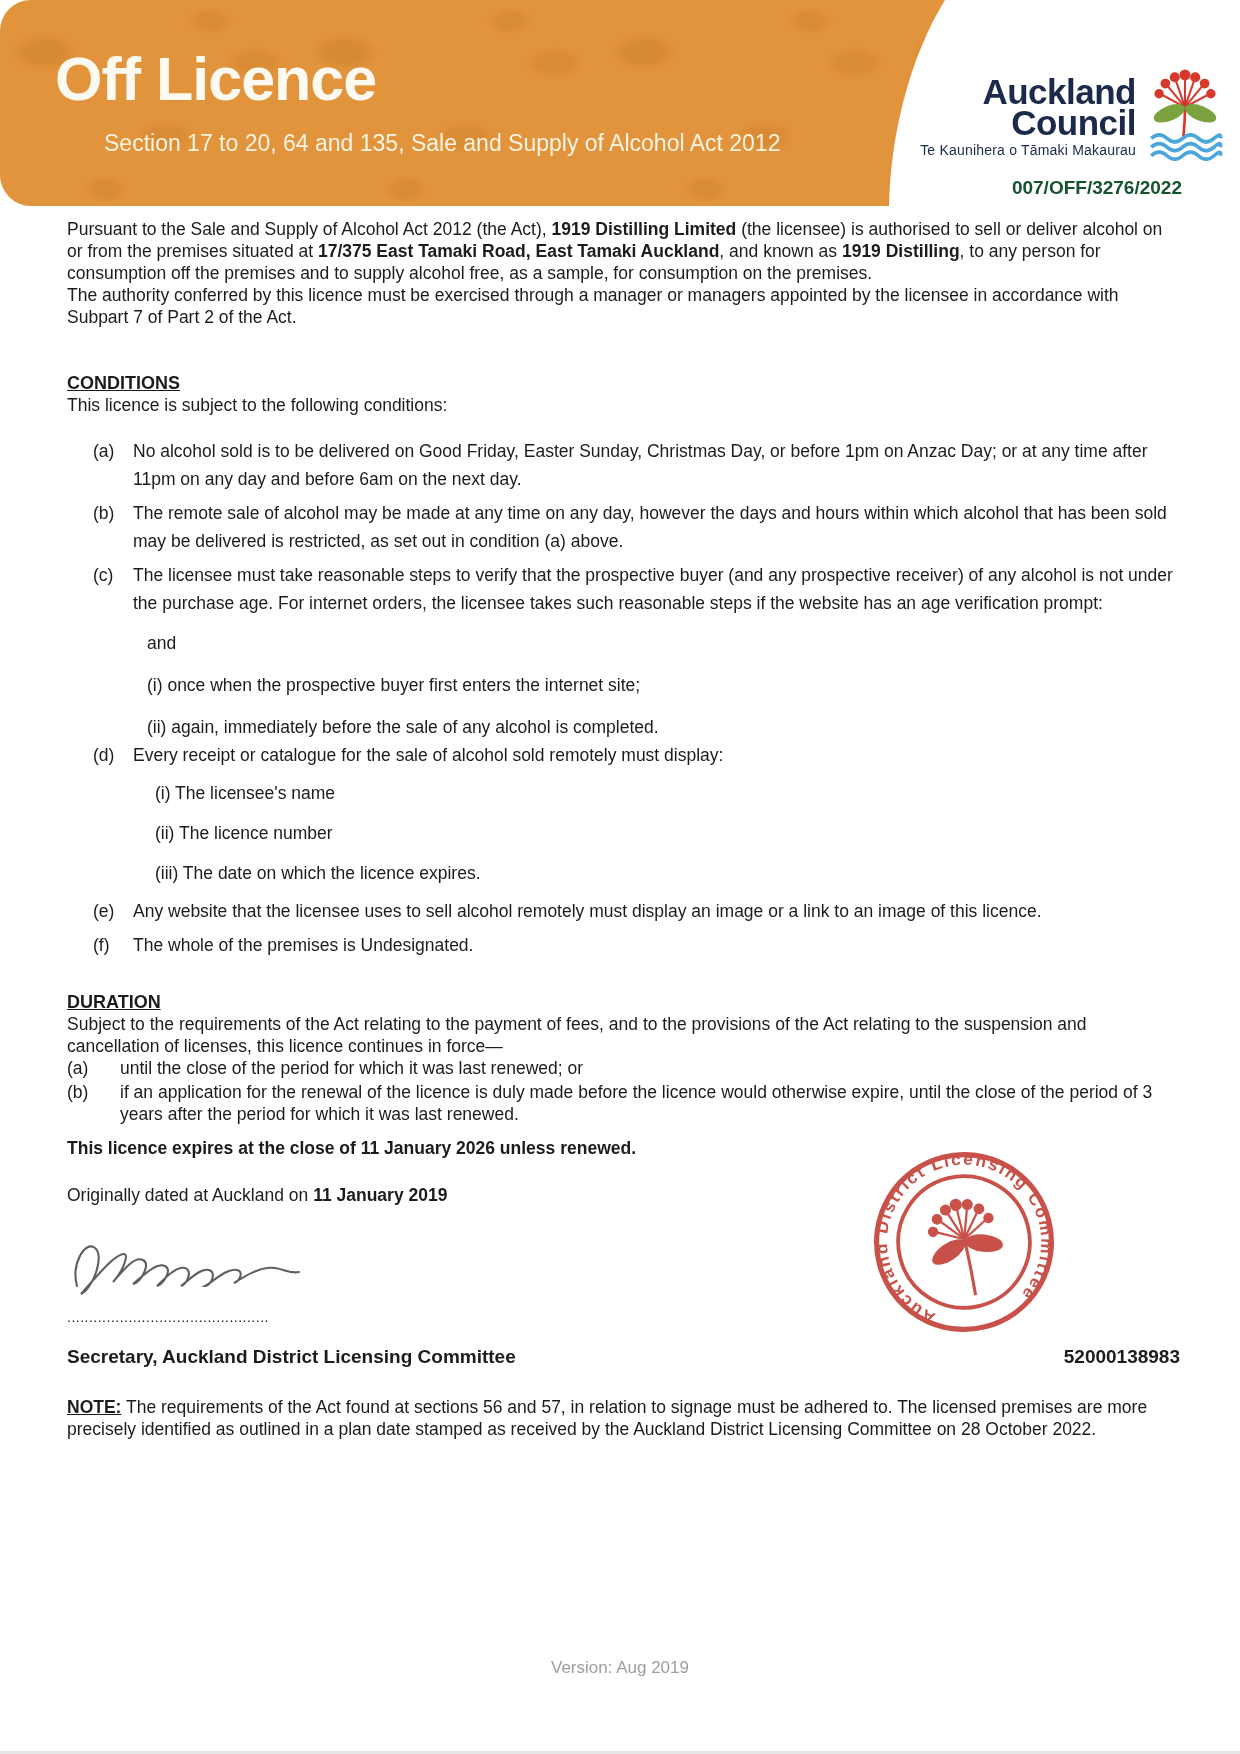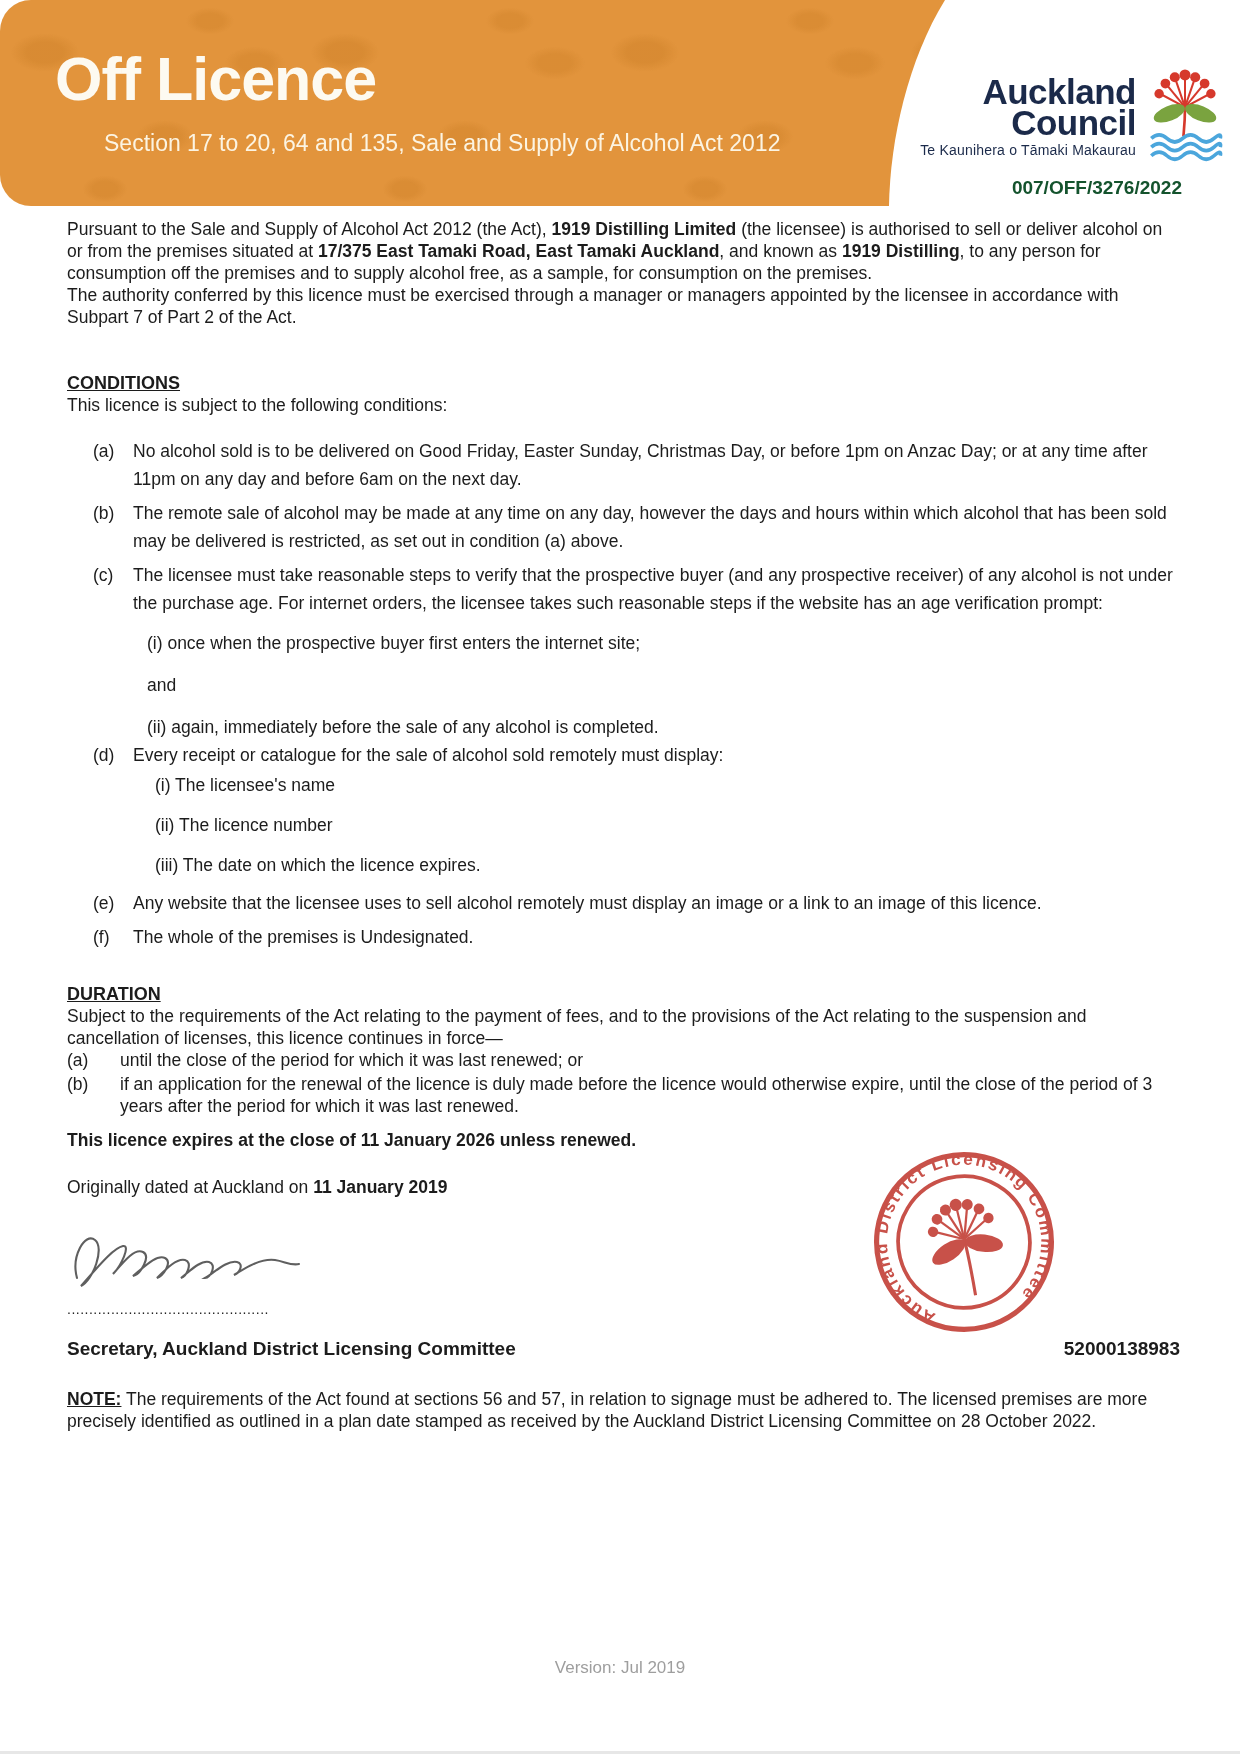--- a/index.html
+++ b/index.html
@@ -60,21 +60,21 @@
     text-decoration:underline;line-height:22px;
   }
   .lead{margin:0;}
   .cond-list{margin-top:21px;}
   .cond{display:flex;line-height:28px;margin:0 0 6px 26px;}
   .cond .lbl{flex:none;width:40px;}
   .cond .txt{flex:1;}
   .cond.has-subs{margin-bottom:0;}
   .sub{margin:12px 0 0 14px;line-height:28px;}
   .sub + .sub{margin-top:14px;}
-  .sub2{margin:2px 0 0 22px;line-height:28px;}
+  .sub2{margin:10px 0 0 22px;line-height:28px;}
   .sub2 + .sub2{margin-top:12px;}
   .cond-e{margin-top:10px;}
   .dur-lead{margin:0;}
   .dur{display:flex;line-height:22px;}
   .dur .lbl{flex:none;width:53px;}
   .dur .txt{flex:1;}
   .expiry{margin-top:12px;font-weight:700;}
   .dated{margin-top:25px;}
   
   .sig-svg{display:block;width:250px;height:88px;margin:12px 0 0 2px;}
@@ -165,22 +165,22 @@
 
       <div class="cond">
         <span class="lbl">(b)</span>
         <span class="txt">The remote sale of alcohol may be made at any time on any day, however the days and hours within which alcohol that has been sold may be delivered is restricted, as set out in condition (a) above.</span>
       </div>
 
       <div class="cond has-subs">
         <span class="lbl">(c)</span>
         <div class="txt">
           <div>The licensee must take reasonable steps to verify that the prospective buyer (and any prospective receiver) of any alcohol is not under the purchase age. For internet orders, the licensee takes such reasonable steps if the website has an age verification prompt:</div>
+          <div class="sub">and</div>
           <div class="sub">(i) once when the prospective buyer first enters the internet site;</div>
-          <div class="sub">and</div>
           <div class="sub">(ii) again, immediately before the sale of any alcohol is completed.</div>
         </div>
       </div>
 
       <div class="cond has-subs">
         <span class="lbl">(d)</span>
         <div class="txt">
           <div>Every receipt or catalogue for the sale of alcohol sold remotely must display:</div>
           <div class="sub2">(i) The licensee's name</div>
           <div class="sub2">(ii) The licence number</div>
@@ -257,15 +257,15 @@
         <circle cx="75" cy="30" r="6.2"></circle>
         <circle cx="17" cy="43" r="6"></circle>
         <circle cx="83" cy="43" r="6"></circle>
       </g>
       <path d="M50 60 C50 85 49 100 47 126" stroke="#C4443C" stroke-width="3.6" fill="none"></path>
       <ellipse cx="29" cy="70" rx="22" ry="10" fill="#C4443C" transform="rotate(-20 29 70)"></ellipse>
       <ellipse cx="71" cy="70" rx="22" ry="10" fill="#C4443C" transform="rotate(20 71 70)"></ellipse>
     </g>
   </svg>
 
-  <div class="footer">Version: Jul 2019</div>
+  <div class="footer">Version: Aug 2019</div>
   <div class="bottom-edge"></div>
 </div>
 
 </body></html>

